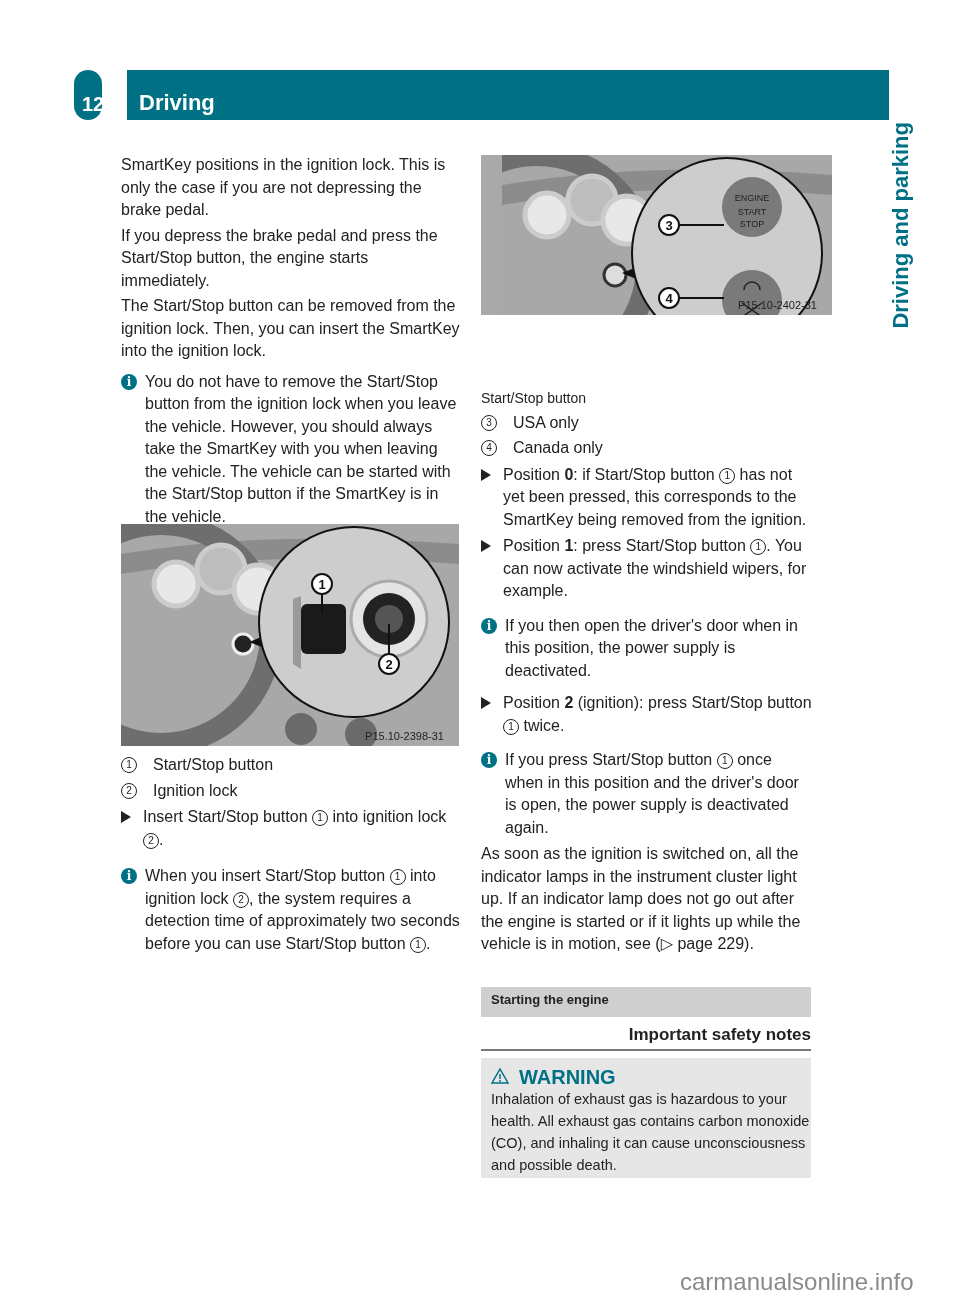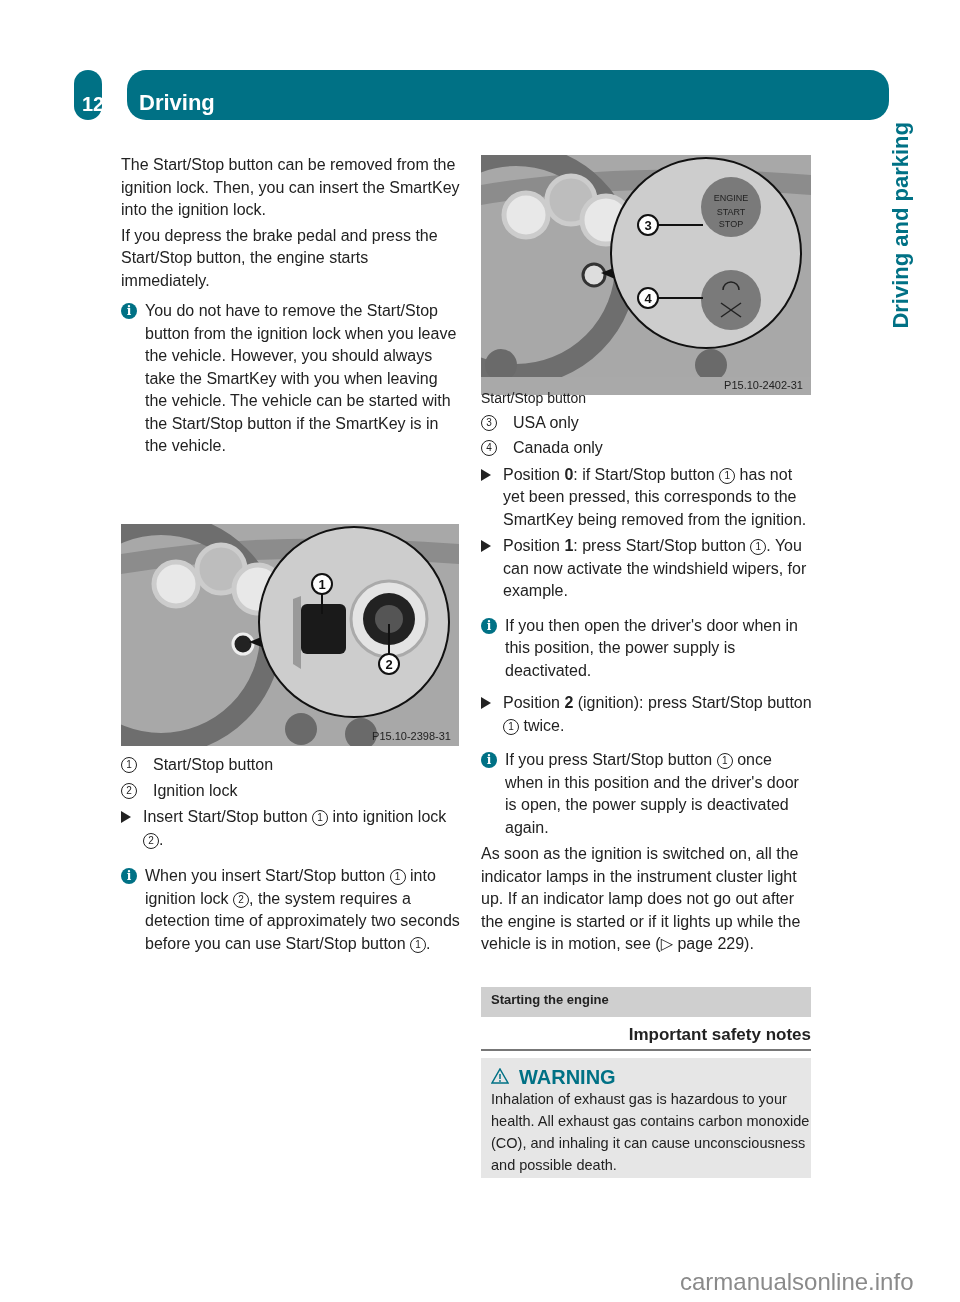--- a/index.html
+++ b/index.html
@@ -1,20 +1,20 @@
 <!DOCTYPE html>
 <html><head>
 <meta charset="utf-8">
 <style>
   html, body { margin:0; padding:0; }
   body { width:960px; height:1302px; background:#fff; position:relative; overflow:hidden;
          font-family:"Liberation Sans", sans-serif; color:#222; }
   .hdr-num { position:absolute; left:74px; top:70px; width:28px; height:50px; background:#007185;border-radius:21px; }
   .hdr-num span { position:absolute; left:8px; bottom:4px; color:#fff; font-weight:bold; font-size:20px; }
-  .hdr-bar { position:absolute; left:127px; top:70px; width:762px; height:50px; background:#007185;border-radius:19px; }
+  .hdr-bar { position:absolute; left:127px; top:70px; width:762px; height:50px; background:#007185; }
   .hdr-bar span { position:absolute; left:12px; bottom:4px; color:#fff; font-weight:bold; font-size:22px; }
   .side-text { position:absolute; left:890px; top:122px; width:38px; height:300px; }
   .side-text span { position:absolute; transform:rotate(-90deg); transform-origin:left top; left:-2px; top:300px;
      white-space:nowrap; font-weight:bold; font-size:22px; color:#007185; width:300px; text-align:right; }
   .col { position:absolute; font-size:16px; line-height:22.5px; }
   .col p { margin:0 0 3px 0; }
   .col1 { left:121px; top:154px; width:340px; }
   .col2 { left:481px; top:387px; width:332px; }
   .info { position:relative; padding-left:24px; margin-top:8px !important; }
   .info .ic { position:absolute; left:0; top:3px; width:16px; height:16px; border-radius:50%;
@@ -22,22 +22,22 @@
   .bullet { position:relative; padding-left:22px; margin-top:4px !important; }
   .bullet .tri { position:absolute; left:0; top:5px; width:0; height:0; border-top:6px solid transparent;
      border-bottom:6px solid transparent; border-left:10px solid #222; }
   .legend { position:relative; padding-left:32px; margin:2px 0 3px 0 !important; }
   .legend .num { position:absolute; left:0; top:3px; width:14px; height:14px; border:1px solid #222; border-radius:50%;
      font-size:10px; line-height:14px; text-align:center; }
   .ref { display:inline-block; width:14px; height:14px; border:1px solid #222; border-radius:50%;
      font-size:10px; line-height:14px; text-align:center; vertical-align:1px; }
   .fig { position:absolute; background:#a9a9a9; overflow:hidden; }
   .fig1 { left:121px; top:524px; width:338px; height:222px; }
-  .fig2 { left:481px; top:155px; width:330px; height:240px; }
-  .fig .cap { position:absolute; right:8px; bottom:4px; font-size:11px; color:#222; }
+  .fig2 { left:481px; top:155px; width:330px; height:160px;padding-left:21px; }
+  .fig .cap { position:absolute; right:15px; bottom:4px; font-size:11px; color:#222; }
   .sect { position:absolute; left:481px; top:987px; width:330px; height:30px; background:#cfcfcf; }
   .sect span { position:absolute; left:10px; top:5px; font-weight:bold; font-size:13px; }
   .subsect { position:absolute; left:481px; top:1025px; width:330px; height:24px; border-bottom:2px solid #777;text-align:right; }
   .subsect span { font-weight:bold; font-size:17px; }
   .warn { position:absolute; left:481px; top:1058px; width:330px; height:120px; background:#e6e6e6; }
   .warn .title { position:absolute; left:10px; top:8px; font-weight:bold; font-size:20px; color:#007185; }
   .warn .title .tri { display:inline-block; margin-right:10px; }
   .warn .body { position:absolute; left:10px; top:30px; width:320px; font-size:14.5px; line-height:22px; }
   .footer { position:absolute; left:680px; top:1268px; font-size:24px; color:#8a8a8a;text-align:right; }
 </style>
@@ -48,22 +48,23 @@
     <span>126</span>
   </div>
 <div class="hdr-bar">
     <span>Driving</span>
   </div>
 <div class="side-text">
     <span>Driving and parking</span>
   </div>
 
 <div class="col col1">
+  <p>SmartKey positions in the ignition lock. This is only the case if you are not depressing the brake pedal.</p>
+  <p>If you depress the brake pedal and press the Start/Stop button, the engine starts immediately.</p>
   <p>The Start/Stop button can be removed from the ignition lock. Then, you can insert the SmartKey into the ignition lock.</p>
-  <p>If you depress the brake pedal and press the Start/Stop button, the engine starts immediately.</p>
   <p class="info"><span class="ic">i</span><span>You do not have to remove the Start/Stop button from the ignition lock when you leave the vehicle. However, you should always take the SmartKey with you when leaving the vehicle. The vehicle can be started with the Start/Stop button if the SmartKey is in the vehicle.</span></p>
 </div>
 
 <div class="fig fig1">
   <svg width="338" height="222" viewBox="0 0 338 222">
     <rect width="338" height="222" fill="#a8a8a8"></rect>
     <path d="M0 30 Q150 5 338 20 L338 40 Q150 25 0 50Z" fill="#8c8c8c"></path>
     <circle cx="40" cy="110" r="110" fill="none" stroke="#6e6e6e" stroke-width="22"></circle>
     <circle cx="55" cy="60" r="22" fill="#e8e8e8" stroke="#ccc" stroke-width="5"></circle>
     <circle cx="100" cy="45" r="24" fill="#bdbdbd" stroke="#ccc" stroke-width="5"></circle>

